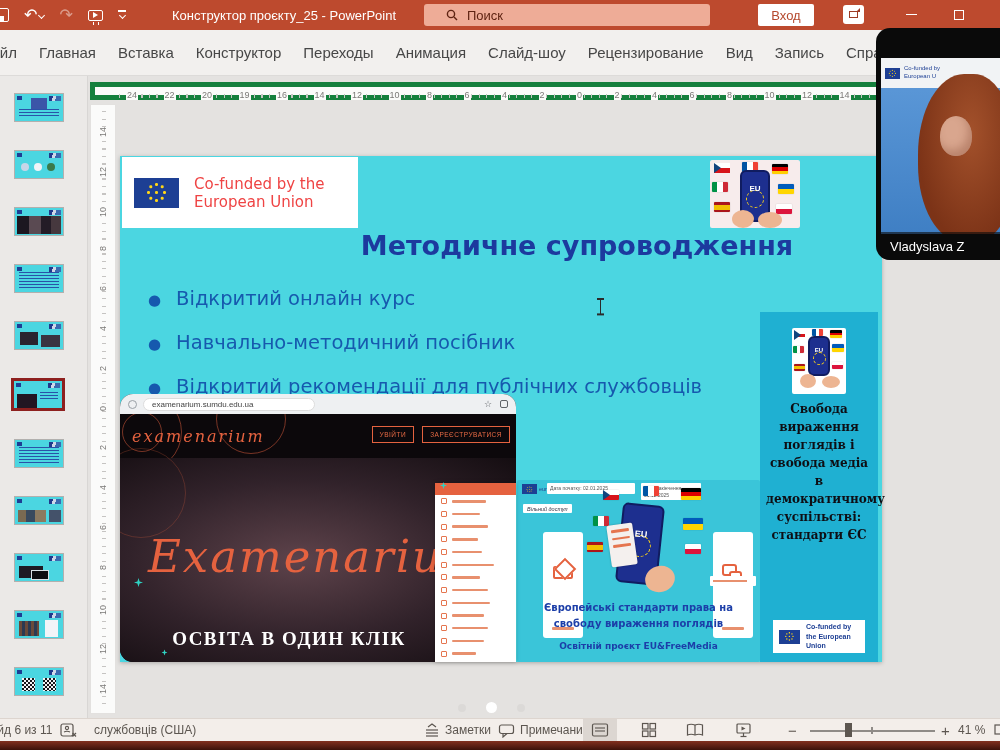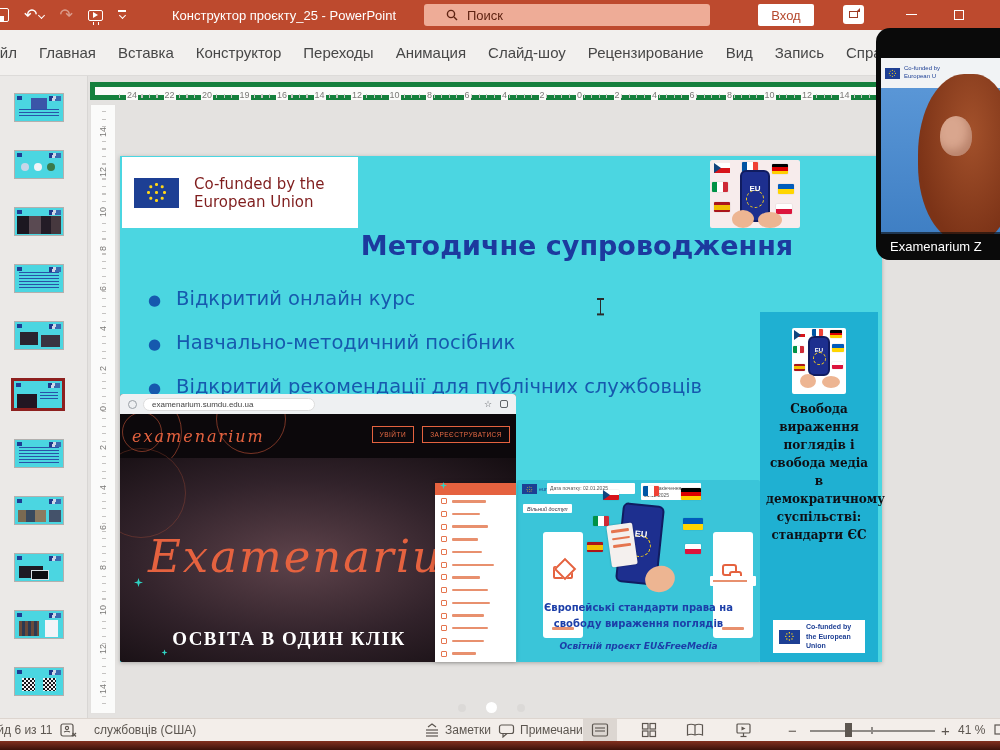--- a/index.html
+++ b/index.html
@@ -53,21 +53,21 @@
 .vruler{position:absolute;left:90px;top:104px;width:26px;height:610px;background:#fbfbfa;border:1px solid #e3e1df;z-index:3}
 .vruler::after{content:"";position:absolute;top:6px;bottom:6px;left:11px;width:4px;background:repeating-linear-gradient(to bottom,#c6c4c2 0 1px,transparent 1px 7.5px)}
 .rnumv{position:absolute;left:7px;font-size:9px;color:#7b7977;background:#fbfbfa;writing-mode:vertical-rl;transform:rotate(180deg);z-index:2}
 
 
 .slide{position:absolute;left:120px;top:156px;width:762px;height:506px;background:#4bd6e1;box-shadow:0 1px 4px rgba(0,0,0,.25);z-index:4}
 .eu-box{position:absolute;left:2px;top:1px;width:236px;height:71px;background:#fff;display:flex;align-items:center;gap:15px;padding-left:12px}
 .eu-flag{width:45px;height:30px;background:#1d3f94;position:relative;flex:none}
 .stardot{position:absolute;left:50%;top:50%;width:2.6px;height:2.6px;margin:-1.3px;border-radius:50%;background:#ffd617;
  box-shadow:8px 0 0 #ffd617,5.7px 5.7px 0 #ffd617,0 8px 0 #ffd617,-5.7px 5.7px 0 #ffd617,-8px 0 0 #ffd617,-5.7px -5.7px 0 #ffd617,0 -8px 0 #ffd617,5.7px -5.7px 0 #ffd617}
-.eu-text{font-family:"DejaVu Sans",sans-serif;font-size:15px;line-height:1.2;color:#7f1d1d}
+.eu-text{font-family:"DejaVu Sans",sans-serif;font-size:15px;line-height:1.2;color:#ef4444}
 .slide-title{position:absolute;left:170px;right:18px;top:74px;text-align:center;font-family:"DejaVu Sans",sans-serif;font-weight:700;font-size:27px;color:#1c3a9e}
 .bullets{position:absolute;left:28px;top:131px;list-style:none;font-family:"DejaVu Sans",sans-serif;font-size:19.5px;color:#1659ae}
 .bullets li{display:flex;gap:15px;margin-bottom:21px;align-items:baseline}
 .bullets .bdot{font-size:15px}
 .ibeam{position:absolute;left:476px;top:142px;width:9px;height:17px}
 .ibeam::before{content:"";position:absolute;left:3.6px;top:1px;bottom:1px;width:1.6px;background:#2b2b2b}
 .ibeam::after{content:"";position:absolute;left:1px;right:1px;top:0;height:1.6px;background:#2b2b2b;box-shadow:0 15.4px 0 #2b2b2b}
 
 
 .tr-phone{position:absolute;left:590px;top:4px;width:90px;height:68px;background:#f7ecec;border-radius:2px;overflow:hidden}
@@ -84,21 +84,21 @@
 .f-pl{background:linear-gradient(#fff 50%,#dc143c 50%)}
 .f-es{background:linear-gradient(#aa151b 25%,#f1bf00 25% 75%,#aa151b 75%)}
 .f-cz{background:linear-gradient(#fff 50%,#d7141a 50%);position:absolute}
 .f-cz::before{content:"";position:absolute;left:0;top:0;border-top:5px solid transparent;border-bottom:5px solid transparent;border-left:7px solid #11457e}
 .mini-phone{position:absolute;background:#1d2f8f;border:2px solid #101c60;border-radius:6px}
 .pstars{position:absolute;left:50%;top:38%;width:18px;height:18px;margin-left:-9px;border:1.4px dashed #ffd617;border-radius:50%}
 .plabel{position:absolute;left:0;right:0;top:24%;text-align:center;color:#fff;font-weight:700}
 .hand{position:absolute;background:#edb592;border-radius:50%}
 
 
-.exam{position:absolute;left:0;top:238px;width:396px;height:268px;background:#120b0e;overflow:hidden;border-radius:3px}
+.exam{position:absolute;left:0;top:238px;width:396px;height:268px;background:#120b0e;overflow:hidden;border-radius:13px}
 .exam-bar{position:relative;height:20px;background:#eef0f2;display:flex;align-items:center;gap:6px;padding:0 8px}
 .exam-nav{width:9px;height:9px;border:1.2px solid #9aa0a6;border-radius:50%}
 .exam-url{width:172px;height:13px;background:#fff;border:1px solid #dcdcdc;border-radius:7px;font-size:8px;color:#444;display:flex;align-items:center;padding-left:8px;white-space:nowrap}
 .ricons{margin-left:auto;display:flex;gap:8px;font-size:9px;color:#5f6368;align-items:center}
 .rsq{width:8px;height:8px;border:1.2px solid #5f6368;border-radius:2px}
 .exam-head{position:relative;height:44px;background:#0c080b;display:flex;align-items:center;overflow:hidden}
 .exam-logo{font-family:"DejaVu Serif",serif;font-style:italic;font-size:16px;color:#e5623f;letter-spacing:2px;margin-left:12px;z-index:2}
 .exam-btns{position:absolute;right:6px;top:12px;display:flex;gap:8px;z-index:2}
 .exam-btn{border:1px solid #e5623f;color:#e86a44;font-size:6.5px;padding:4px 7px;letter-spacing:.5px;white-space:nowrap;cursor:pointer}
 .exam-photo{position:absolute;left:0;top:64px;right:0;bottom:0;background:radial-gradient(ellipse at 45% 50%,#5e434b 0%,#31222a 55%,#140d11 100%)}
@@ -124,21 +124,21 @@
 .c-card .cbar{position:absolute;left:9px;bottom:8px;width:22px;height:3px;background:#e8906e;border-radius:1px}
 .cap-ico{position:absolute;left:10px;top:34px;width:20px;height:13px;border:2px solid #e5623f;border-radius:2px}
 .cap-ico::before{content:"";position:absolute;left:2px;top:-7px;width:12px;height:12px;border:2px solid #e5623f;transform:rotate(45deg);background:#fff}
 .bub-ico{position:absolute;left:9px;top:32px;width:15px;height:12px;border:2px solid #e5623f;border-radius:3px}
 .bub-ico::after{content:"";position:absolute;left:5px;right:-7px;top:5px;bottom:-6px;border:2px solid #e5623f;border-radius:3px;background:#fff}
 .c-paper{position:absolute;left:92px;top:44px;width:26px;height:42px;background:#f4f0ee;transform:rotate(-8deg);border-radius:2px;box-shadow:0 0 2px rgba(0,0,0,.3)}
 .c-paper i{display:block;margin:5px 4px 0;height:2.5px;background:#e5754f;border-radius:1px}
 .c-tag{position:absolute;right:4px;top:96px;width:46px;height:10px;background:#fff;border-radius:1px;display:flex;align-items:center;padding-left:3px}
 .c-tag i{width:34px;height:2.5px;background:#e8906e}
 .course-title{position:absolute;left:8px;width:227px;top:120px;text-align:center;font-family:"DejaVu Sans",sans-serif;font-weight:600;font-size:10px;line-height:1.55;color:#1c3ea8}
-.course-proj{position:absolute;left:0;right:0;top:161px;text-align:center;font-family:"DejaVu Sans",sans-serif;font-style:italic;font-weight:600;font-size:9px;color:#1c3ea8}
+.course-proj{position:absolute;left:0;right:0;top:161px;text-align:center;font-family:"DejaVu Sans",sans-serif;font-weight:600;font-size:9px;color:#1c3ea8}
 
 
 .rpanel{position:absolute;left:640px;top:156px;width:118px;height:350px;background:#1fb0d2;z-index:2}
 .rp-img{position:absolute;left:32px;top:16px;width:54px;height:66px;background:#fff;border-radius:2px;overflow:hidden}
 .rp-title{position:absolute;left:6px;width:106px;top:88px;text-align:center;font-family:"DejaVu Serif",serif;font-weight:700;font-size:12px;line-height:1.5;color:#0e0e14}
 .rp-cofund{position:absolute;left:13px;top:308px;width:92px;height:33px;background:#fff;display:flex;align-items:center;gap:6px;padding-left:6px}
 .rp-cofund .eu-flag{width:21px;height:14px}
 .rp-cofund .eu-flag .stardot{transform:scale(.45)}
 .rp-cotext{font-size:7px;font-weight:700;color:#1d3f94;line-height:1.35}
 
@@ -525,21 +525,21 @@
             <span class="stardot"></span>
           </div>
         <div class="vbtext">
           <div>Co-funded by</div>
           <div>European U</div>
         </div>
       </div>
       <div class="hair"></div>
       <div class="face"></div>
     </div>
-    <div class="vname">Examenarium Z</div>
+    <div class="vname">Vladyslava Z</div>
   </div>
 
   <div class="pdots">
     <span class="pdot"></span>
     <span class="pdot on"></span>
     <span class="pdot"></span>
   </div>
 
   <div class="statusbar">
     <div class="sb" style="left:-25px">Слайд 6 из 11</div>

